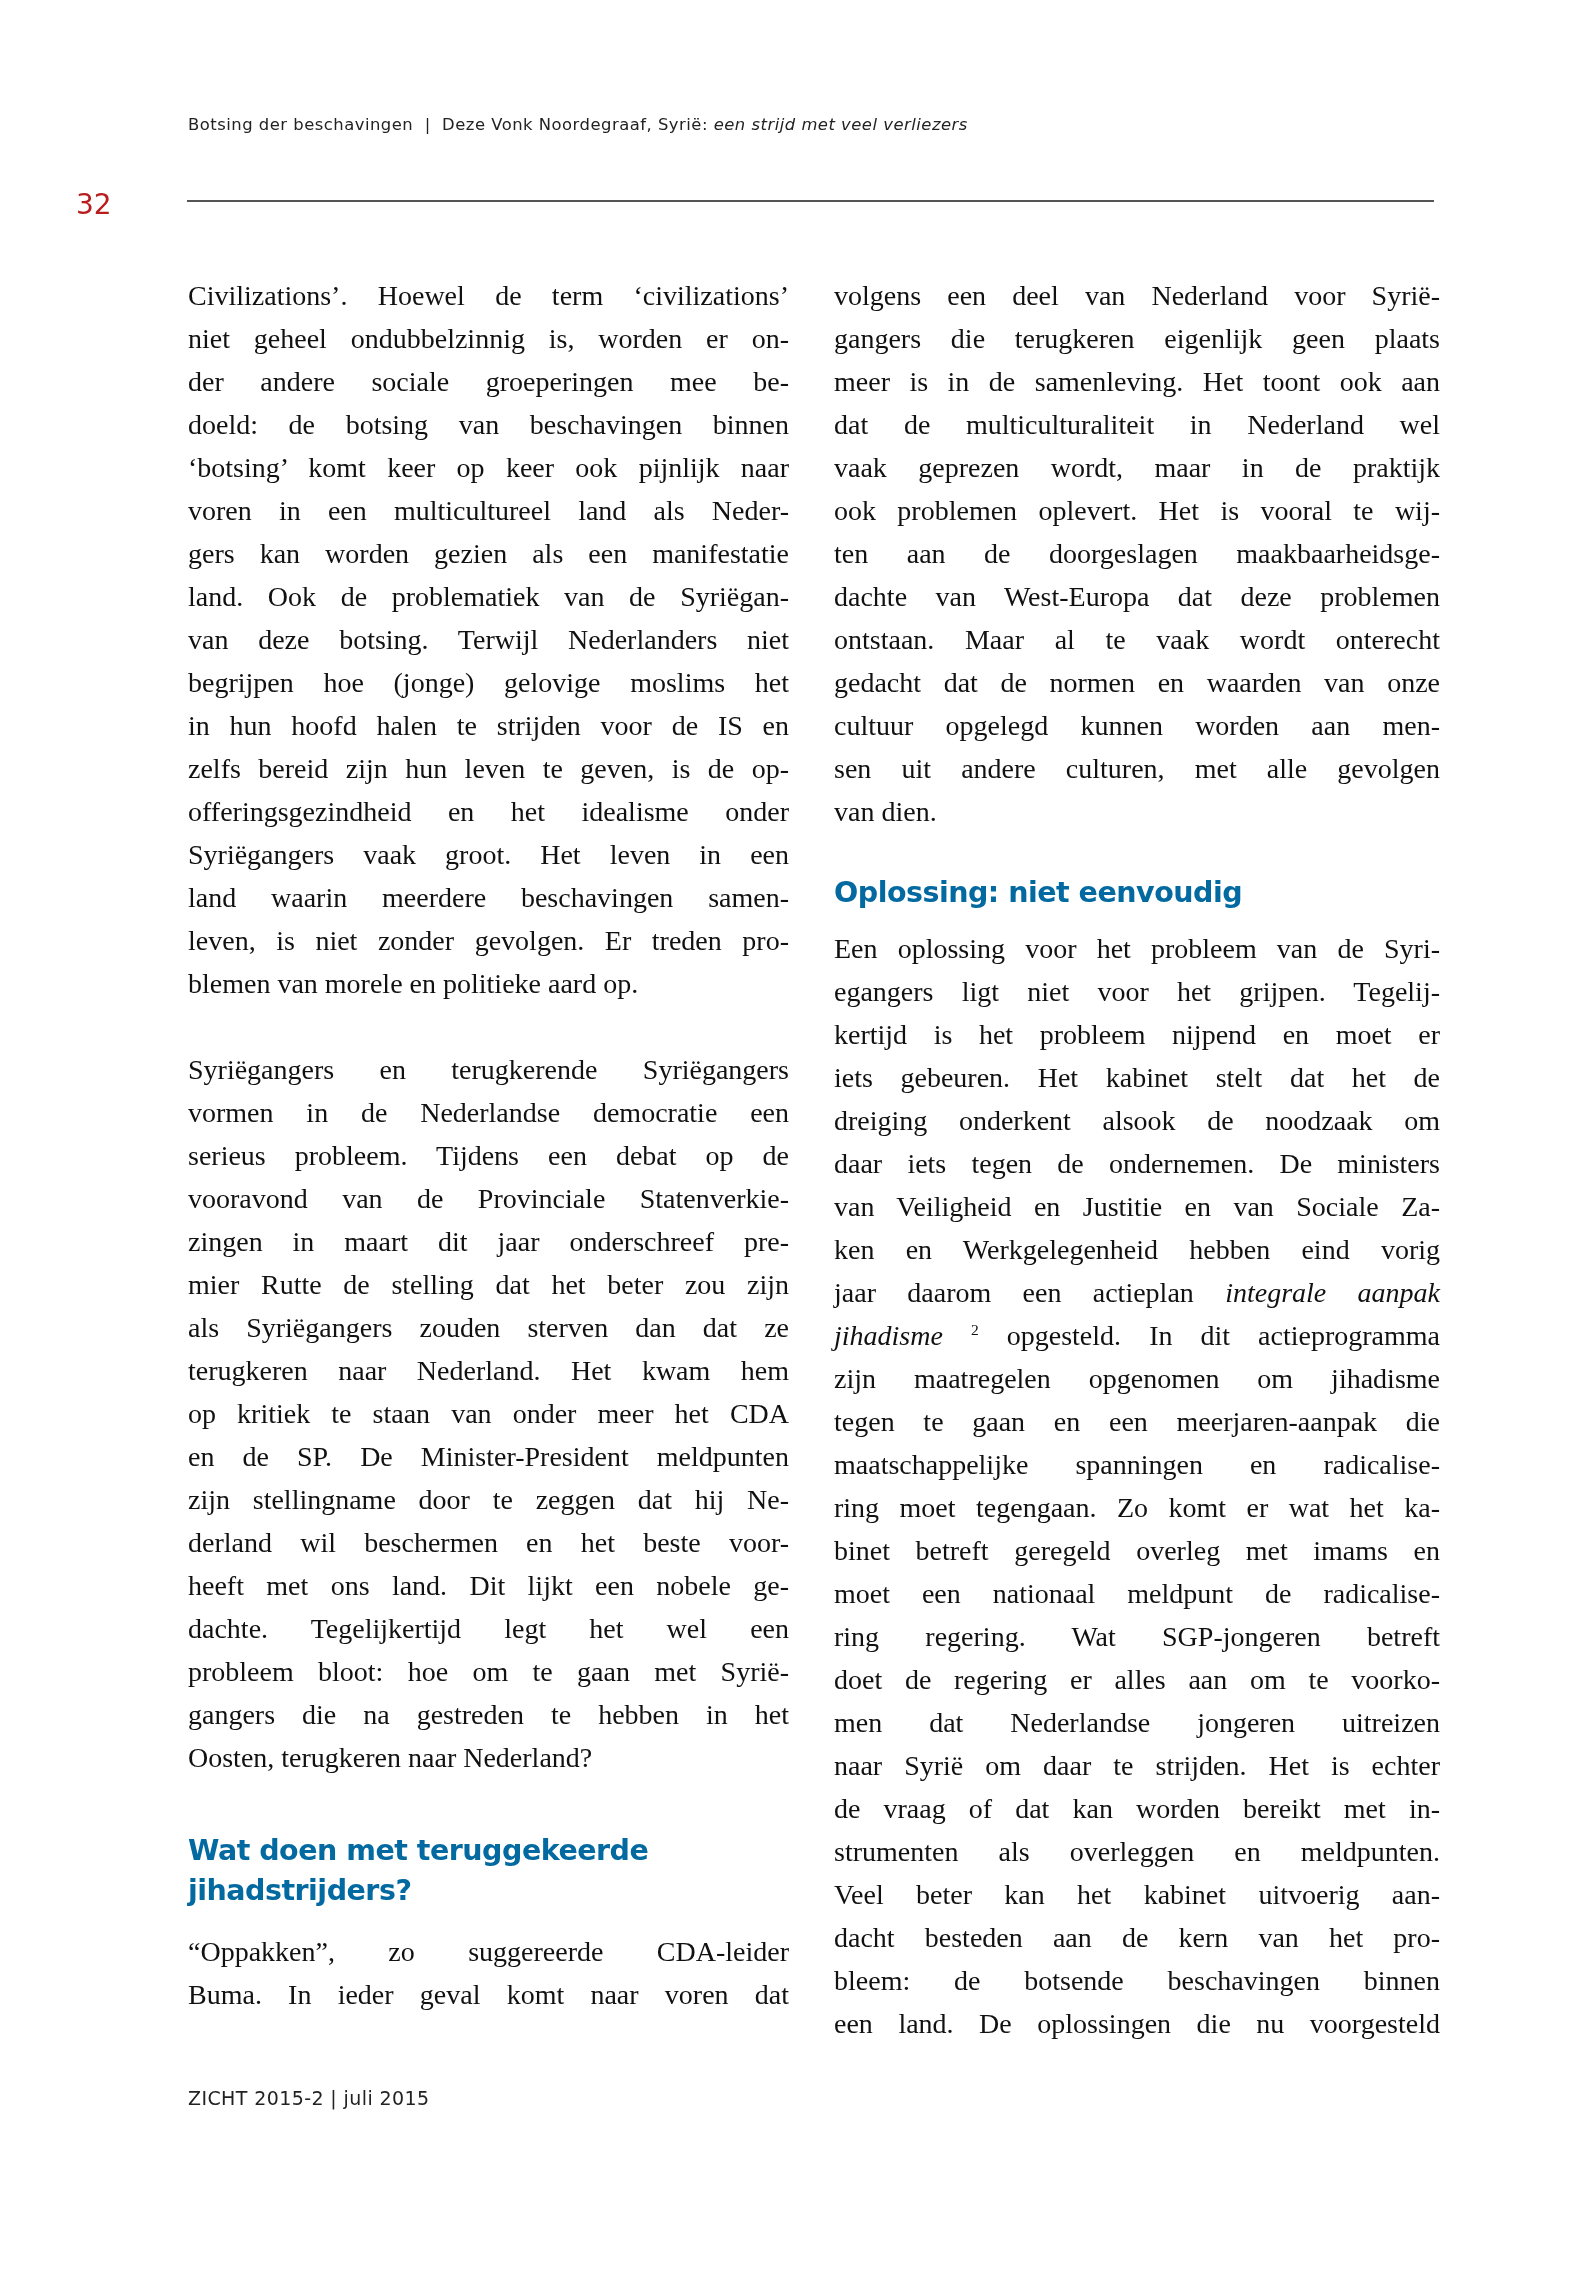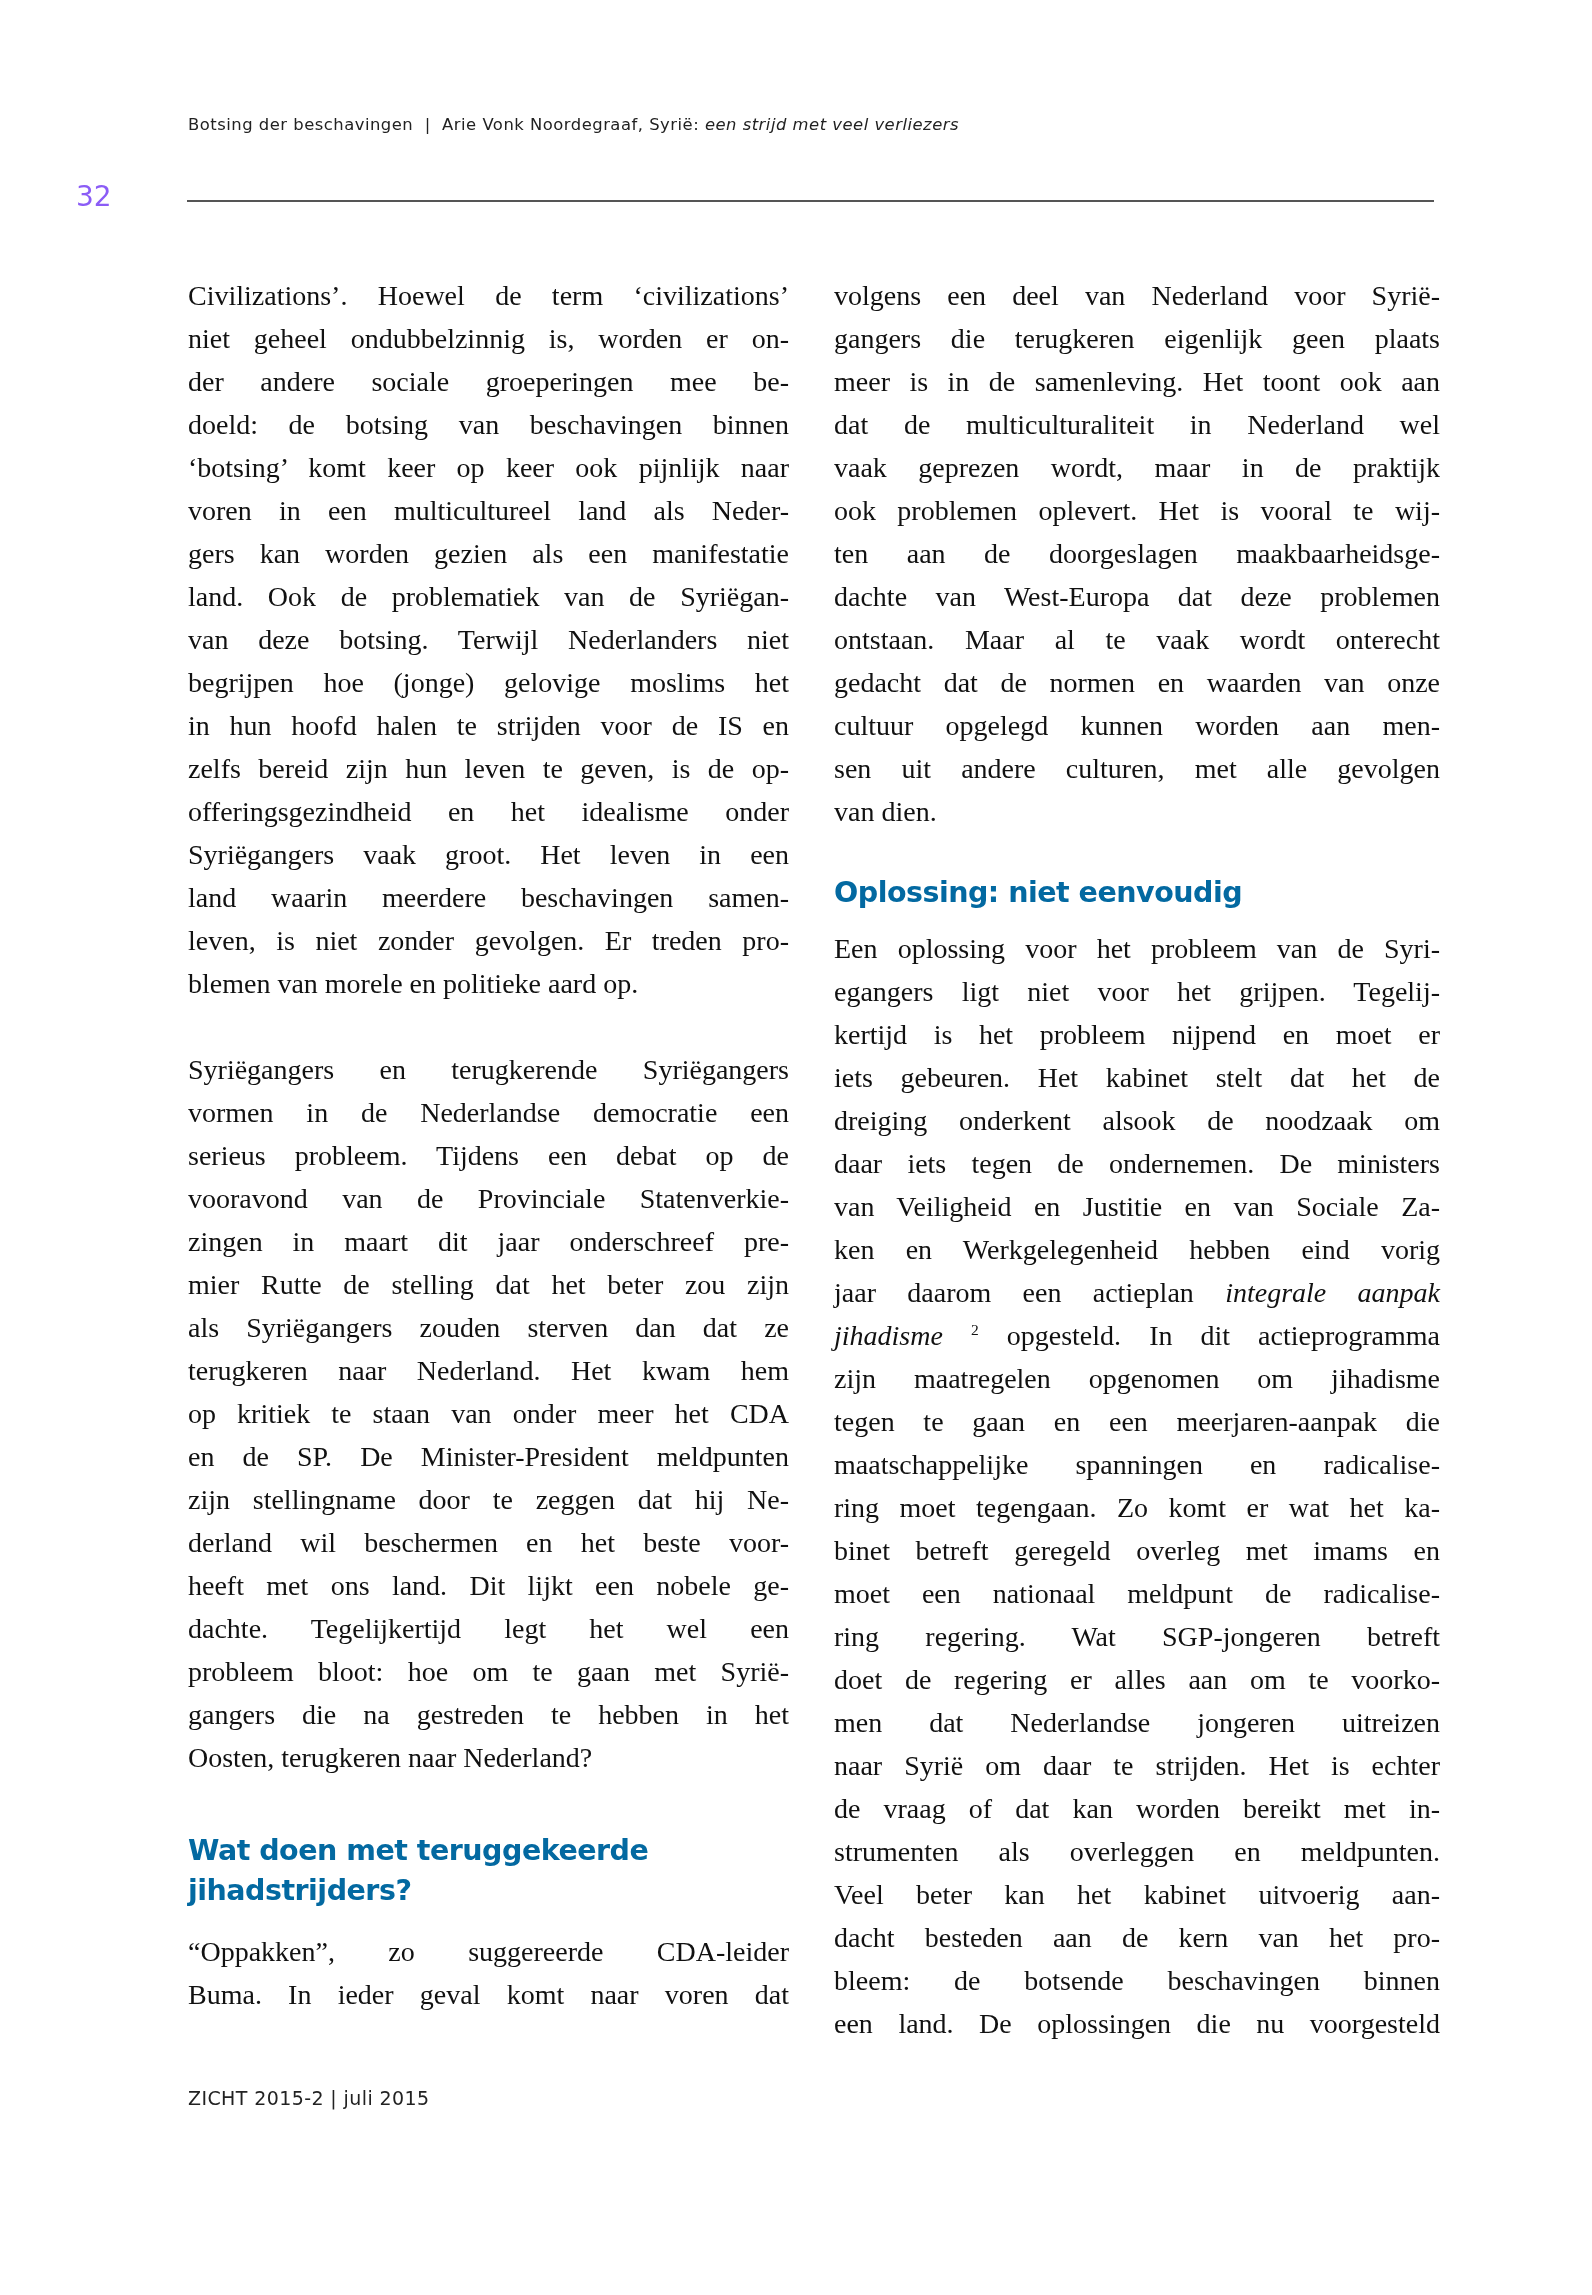--- a/index.html
+++ b/index.html
@@ -4,22 +4,22 @@
 <style>
   html, body { margin: 0; padding: 0; background: #ffffff; }
   body { width: 1592px; height: 2295px; position: relative; overflow: hidden; color: #111111; }
   .running-head {
     position: absolute; left: 188px; top: 115px;
     font-family: "DejaVu Sans", sans-serif; font-size: 16.4px; letter-spacing: 0.5px; color: #222;
     white-space: nowrap;
   }
   .running-head .ital { font-style: italic; }
   .page-num {
-    position: absolute; left: 76px; top: 180px;
-    font-family: "DejaVu Sans", sans-serif; font-size: 28px; color: #8b5cf6;
+    position: absolute; left: 76px; top: 188px;
+    font-family: "DejaVu Sans", sans-serif; font-size: 28px; color: #b91c1c;
   }
   .rule {
     position: absolute; left: 187px; top: 200px; width: 1247px; height: 1.7px; background: #555;
   }
   .col { position: absolute; top: 274px; }
   .col-left { left: 188px; width: 601px; }
   .col-right { left: 834px; width: 606px; }
   .line {
     display: block; height: 43px; line-height: 43px;
     font-family: "Liberation Serif", serif; font-size: 28px;
@@ -37,21 +37,21 @@
     position: absolute; left: 188px; top: 2087px;
     font-family: "DejaVu Sans", sans-serif; font-size: 19px; color: #222; letter-spacing: 0.4px;
   }
 </style>
 </head>
 <body>
 
 <div class="running-head">
   <span>Botsing der beschavingen</span>
   &nbsp;<span>|</span>&nbsp;
-  <span>Arie Vonk Noordegraaf,</span>
+  <span>Deze Vonk Noordegraaf,</span>
   <span><span>Syrië:</span> <span class="ital">een strijd met veel verliezers</span></span>
 </div>
 
 <div class="page-num">32</div>
 <div class="rule"></div>
 
 <div class="col col-left">
   <div id="lp1">
       <span class="line">Civilizations’. Hoewel de term ‘civilizations’</span>
       <span class="line">niet geheel ondubbelzinnig is, worden er on-</span>

